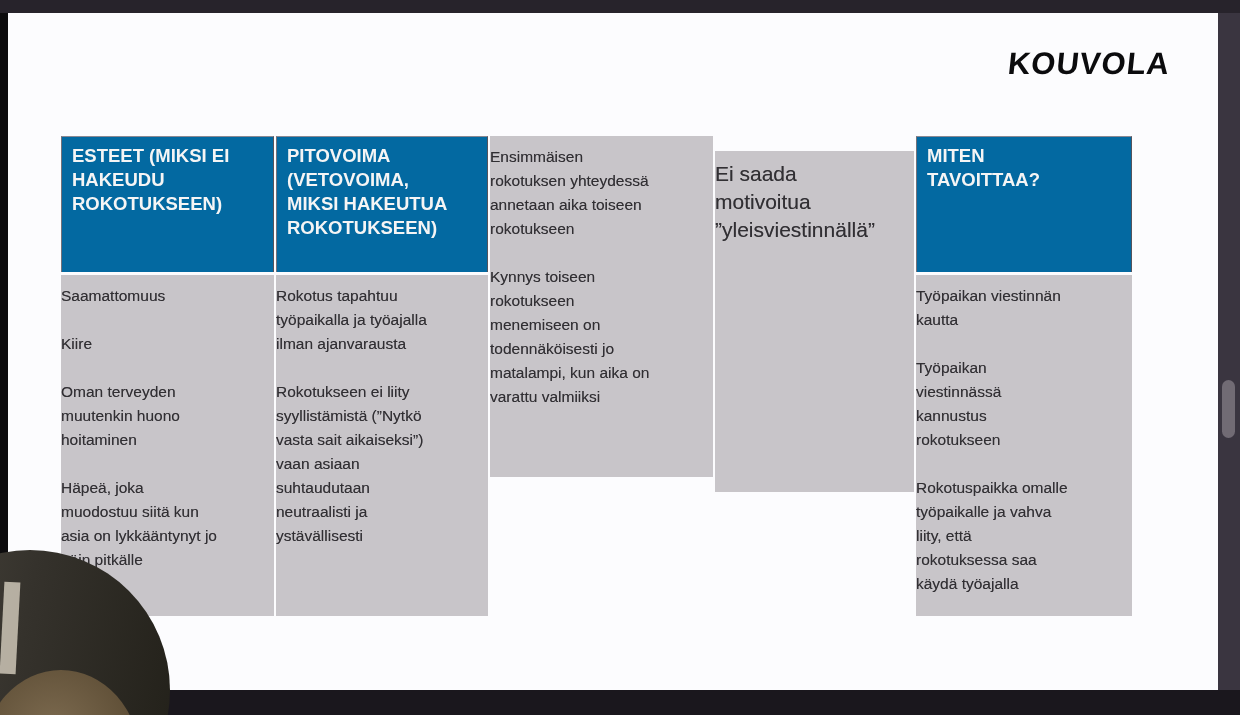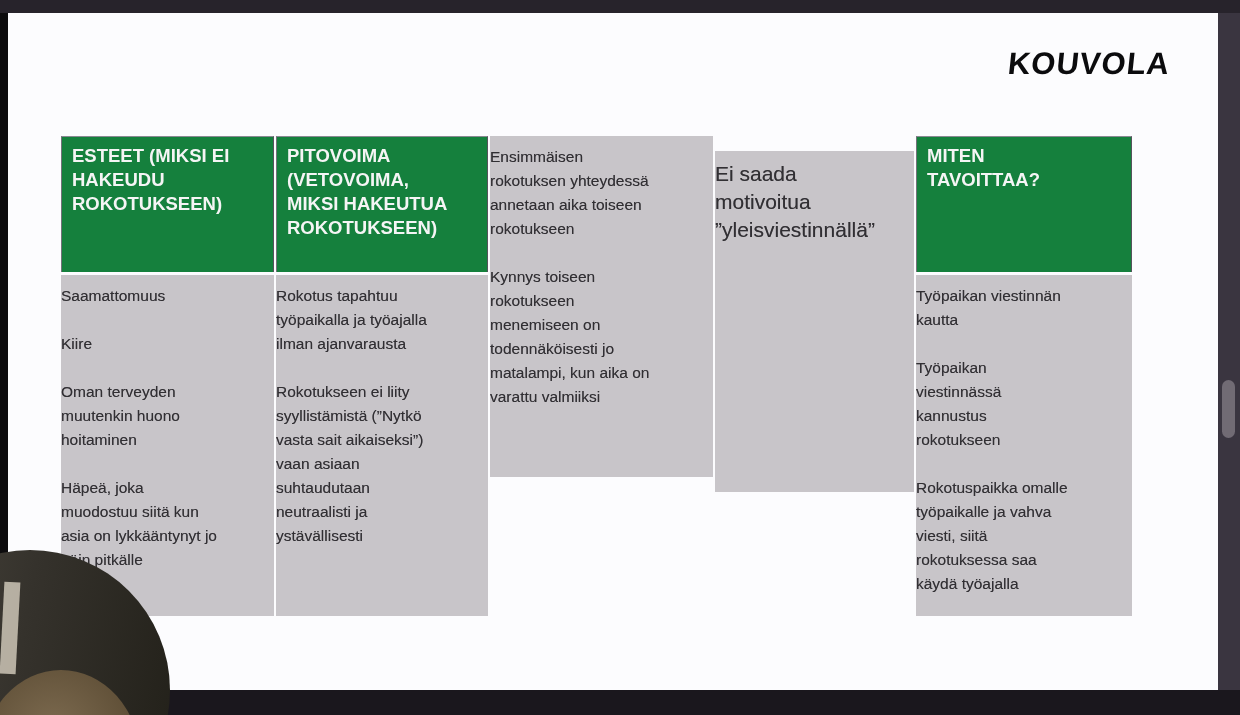--- a/index.html
+++ b/index.html
@@ -25,21 +25,21 @@
     position:absolute;left:54px;top:72px;margin:0;
     font-size:25px;font-weight:bold;color:#141414;letter-spacing:0.2px;
   }
   
   .table{
     position:absolute;left:53px;top:123px;
     display:grid;grid-template-columns:213px 212px 223px 199px 216px;column-gap:2px;
   }
   .col{display:flex;flex-direction:column;row-gap:3px;}
   .th{
-    height:136px;box-sizing:border-box;background:#15803d;color:#f5f5f5;
+    height:136px;box-sizing:border-box;background:#0369a1;color:#f5f5f5;
     font-size:18.5px;line-height:24px;font-weight:bold;
     padding:7px 10px;white-space:pre-line;
     border-left:1px solid #73717a;border-right:1px solid #55535c;border-top:1px solid #8a8892;
   }
   .td{
     height:341px;box-sizing:border-box;background:#c8c5c9;color:#312f33;
     font-size:15.5px;line-height:24px;padding:9px 0;white-space:pre-line;
     text-shadow:0 0 0.6px rgba(60,58,64,.55);
   }
   .td.large{font-size:21px;line-height:28px;margin-top:15px;}
@@ -119,21 +119,21 @@
           <div class="td">Työpaikan viestinnän
 kautta
 
 Työpaikan
 viestinnässä
 kannustus
 rokotukseen
 
 Rokotuspaikka omalle
 työpaikalle ja vahva
-viesti, siitä
+liity, että
 rokotuksessa saa
 käydä työajalla</div>
         </div>
       </div>
   </div>
 
   <div class="bar-top"></div>
   <div class="bar-left"></div>
   <div class="bar-bottom"></div>
   <div class="bar-right">

